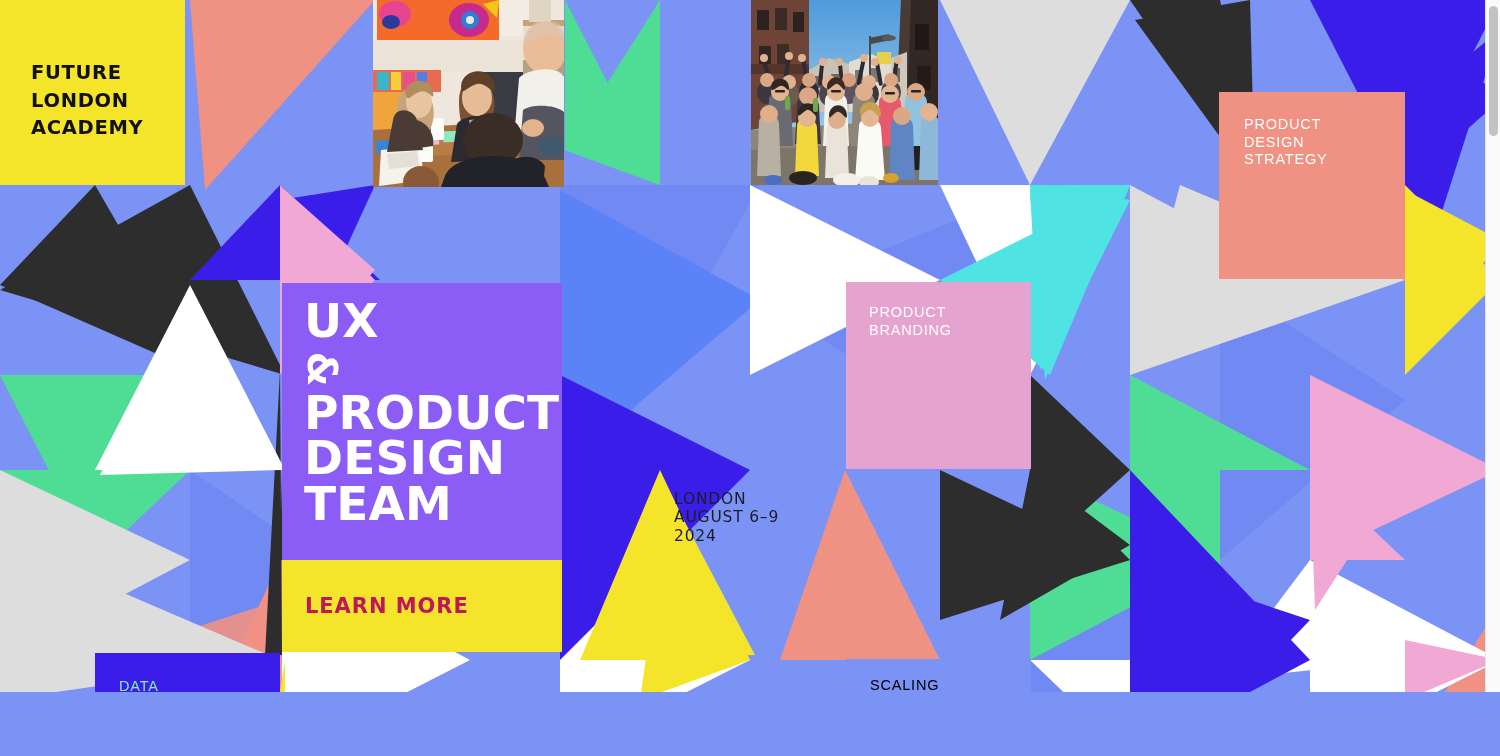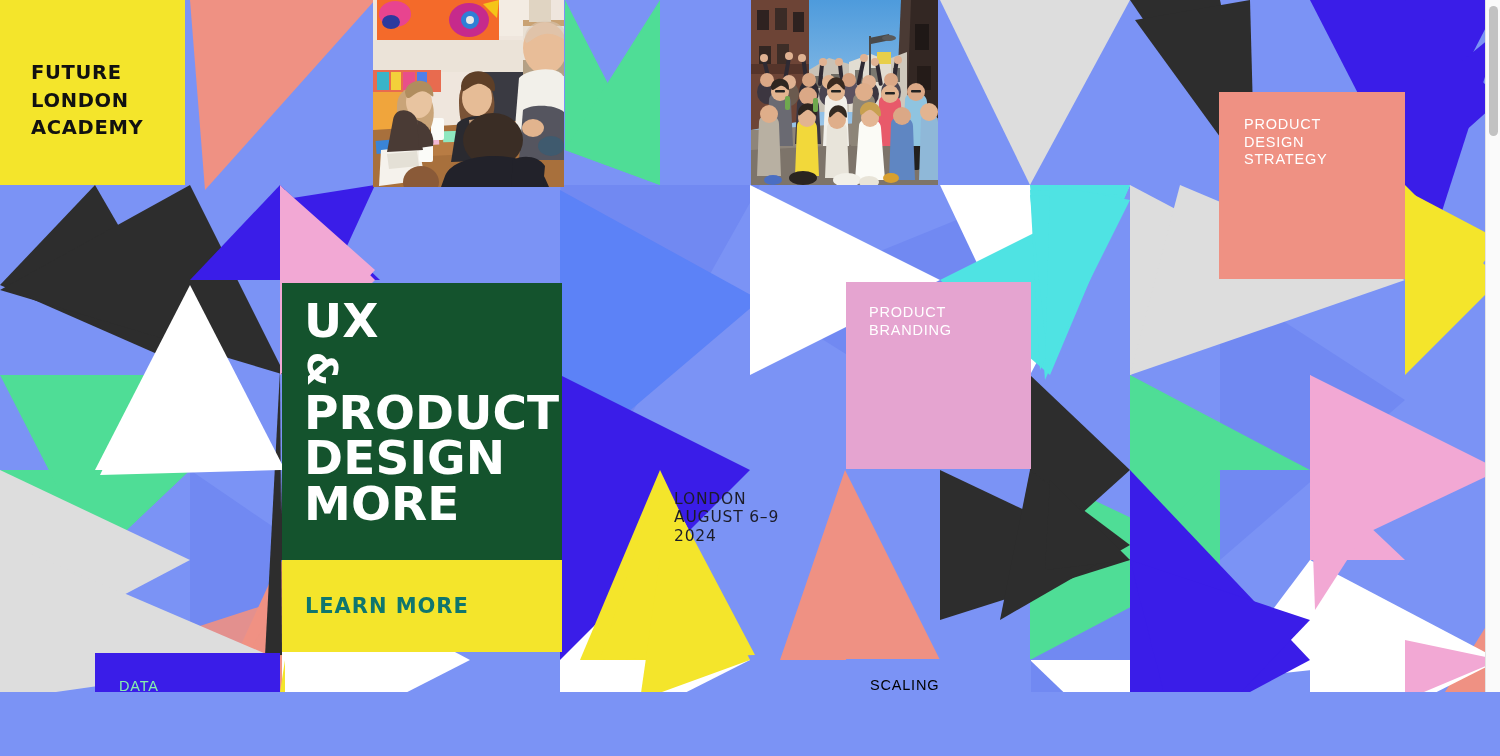--- a/index.html
+++ b/index.html
@@ -60,21 +60,21 @@
     overflow:hidden;
     background:#6a6a70;
   }
   #photo-workshop { left:373px; top:0; width:191px; height:187px; }
   #photo-crowd    { left:751px; top:0; width:187px; height:185px; }
   .photo-tile svg { display:block; width:100%; height:100%; }
 
   
   #title-block {
     left:282px; top:283px; width:280px; height:277px;
-    background:#14532d;
+    background:#8b5cf6;
   }
   #title-text {
     position:absolute;
     left:22px; top:15px;
     color:#ffffff;
     font-size:47px;
     font-weight:700;
     line-height:0.975;
     letter-spacing:0.003em;
     font-family:"DejaVu Sans", sans-serif;
@@ -90,21 +90,21 @@
 
   
   #learn-more-button {
     left:282px; top:560px; width:280px; height:92px;
     background:#f4e52b;
     cursor:pointer;
   }
   #learn-more-label {
     position:absolute;
     left:23px; top:34px;
-    color:#0f766e;
+    color:#be185d;
     font-size:21px;
     font-weight:600;
     letter-spacing:0.045em;
     font-family:"DejaVu Sans", sans-serif;
   }
 
   
   #event-meta {
     position:absolute;
     left:674px; top:490px;
@@ -512,21 +512,21 @@
       </g>
     </svg>
   </div>
 
   <div class="card" id="title-block">
     <div id="title-text">
       <span class="ln">UX</span>
       <span class="ln"><span id="amp">&amp;</span></span>
       <span class="ln">PRODUCT</span>
       <span class="ln">DESIGN</span>
-      <span class="ln">MORE</span>
+      <span class="ln">TEAM</span>
     </div>
   </div>
 
   <div class="card" id="learn-more-button">
     <div id="learn-more-label">LEARN MORE</div>
   </div>
 
   <div id="event-meta">LONDON
 AUGUST 6–9
 2024</div>

